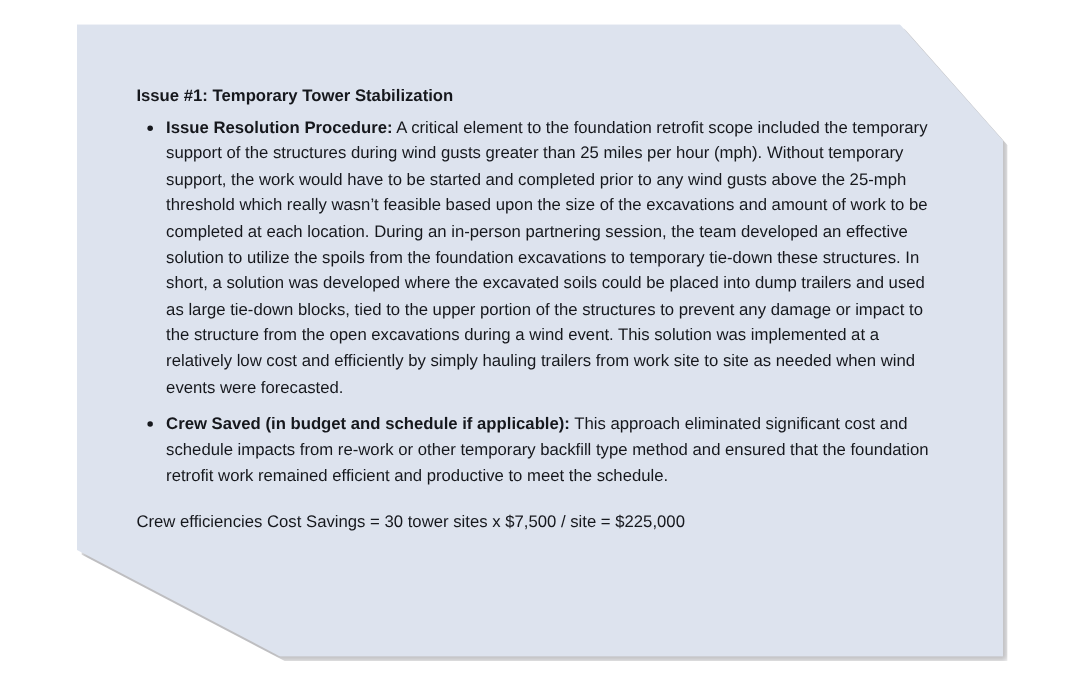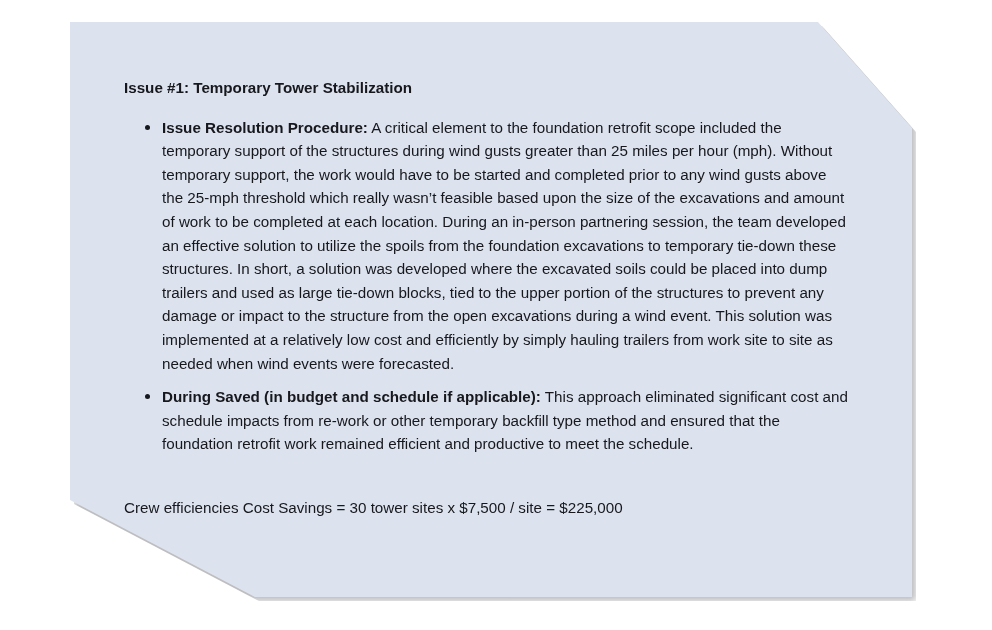--- a/index.html
+++ b/index.html
@@ -57,21 +57,21 @@
     line-height: 23.6px;
   }
 
   .heading {
     font-weight: bold;
     margin: 0 0 1px 0;
   }
 
   ul.bullets {
     list-style: none;
-    margin: 16px;
+    margin: 5px;
     padding: 0;
   }
   ul.bullets > li {
     position: relative;
     padding-left: 18px;
     margin: 0 0 0 4px;
   }
   ul.bullets > li + li {
     margin-top: 10px;
   }
@@ -82,21 +82,21 @@
     width: 5px;
     height: 5px;
     border-radius: 50%;
     background: #16181d;
   }
   .lead {
     font-weight: bold;
   }
 
   .summary {
-    margin-top: 40px;
+    margin-top: 18px;
   }
   .summary .sline {
     margin: 0;
   }
   .summary .sline + .sline {
     margin-top: 0.5px;
   }
 </style>
 </head>
 <body>
@@ -110,21 +110,21 @@
 
     <p class="heading">Issue #1: Temporary Tower Stabilization</p>
 
     <ul class="bullets">
 
       <li>
         <span class="bullet-dot"></span><span class="lead">Issue Resolution Procedure:</span><span> A critical element to the foundation retrofit scope included the temporary support of the structures during wind gusts greater than 25 miles per hour (mph). Without temporary support, the work would have to be started and completed prior to any wind gusts above the 25-mph threshold which really wasn’t feasible based upon the size of the excavations and amount of work to be completed at each location. During an in-person partnering session, the team developed an effective solution to utilize the spoils from the foundation excavations to temporary tie-down these structures. In short, a solution was developed where the excavated soils could be placed into dump trailers and used as large tie-down blocks, tied to the upper portion of the structures to prevent any damage or impact to the structure from the open excavations during a wind event. This solution was implemented at a relatively low cost and efficiently by simply hauling trailers from work site to site as needed when wind events were forecasted.</span>
       </li>
 
       <li>
-        <span class="bullet-dot"></span><span class="lead">During Saved (in budget and schedule if applicable):</span><span> This approach eliminated significant cost and schedule impacts from re-work or other temporary backfill type method and ensured that the foundation retrofit work remained efficient and productive to meet the schedule.</span>
+        <span class="bullet-dot"></span><span class="lead">Crew Saved (in budget and schedule if applicable):</span><span> This approach eliminated significant cost and schedule impacts from re-work or other temporary backfill type method and ensured that the foundation retrofit work remained efficient and productive to meet the schedule.</span>
       </li>
 
     </ul>
 
     <div class="summary">
       <p class="sline">Crew efficiencies Cost Savings = 30 tower sites x $7,500 / site = $225,000</p>
     </div>
 
   </div>
 </div>

